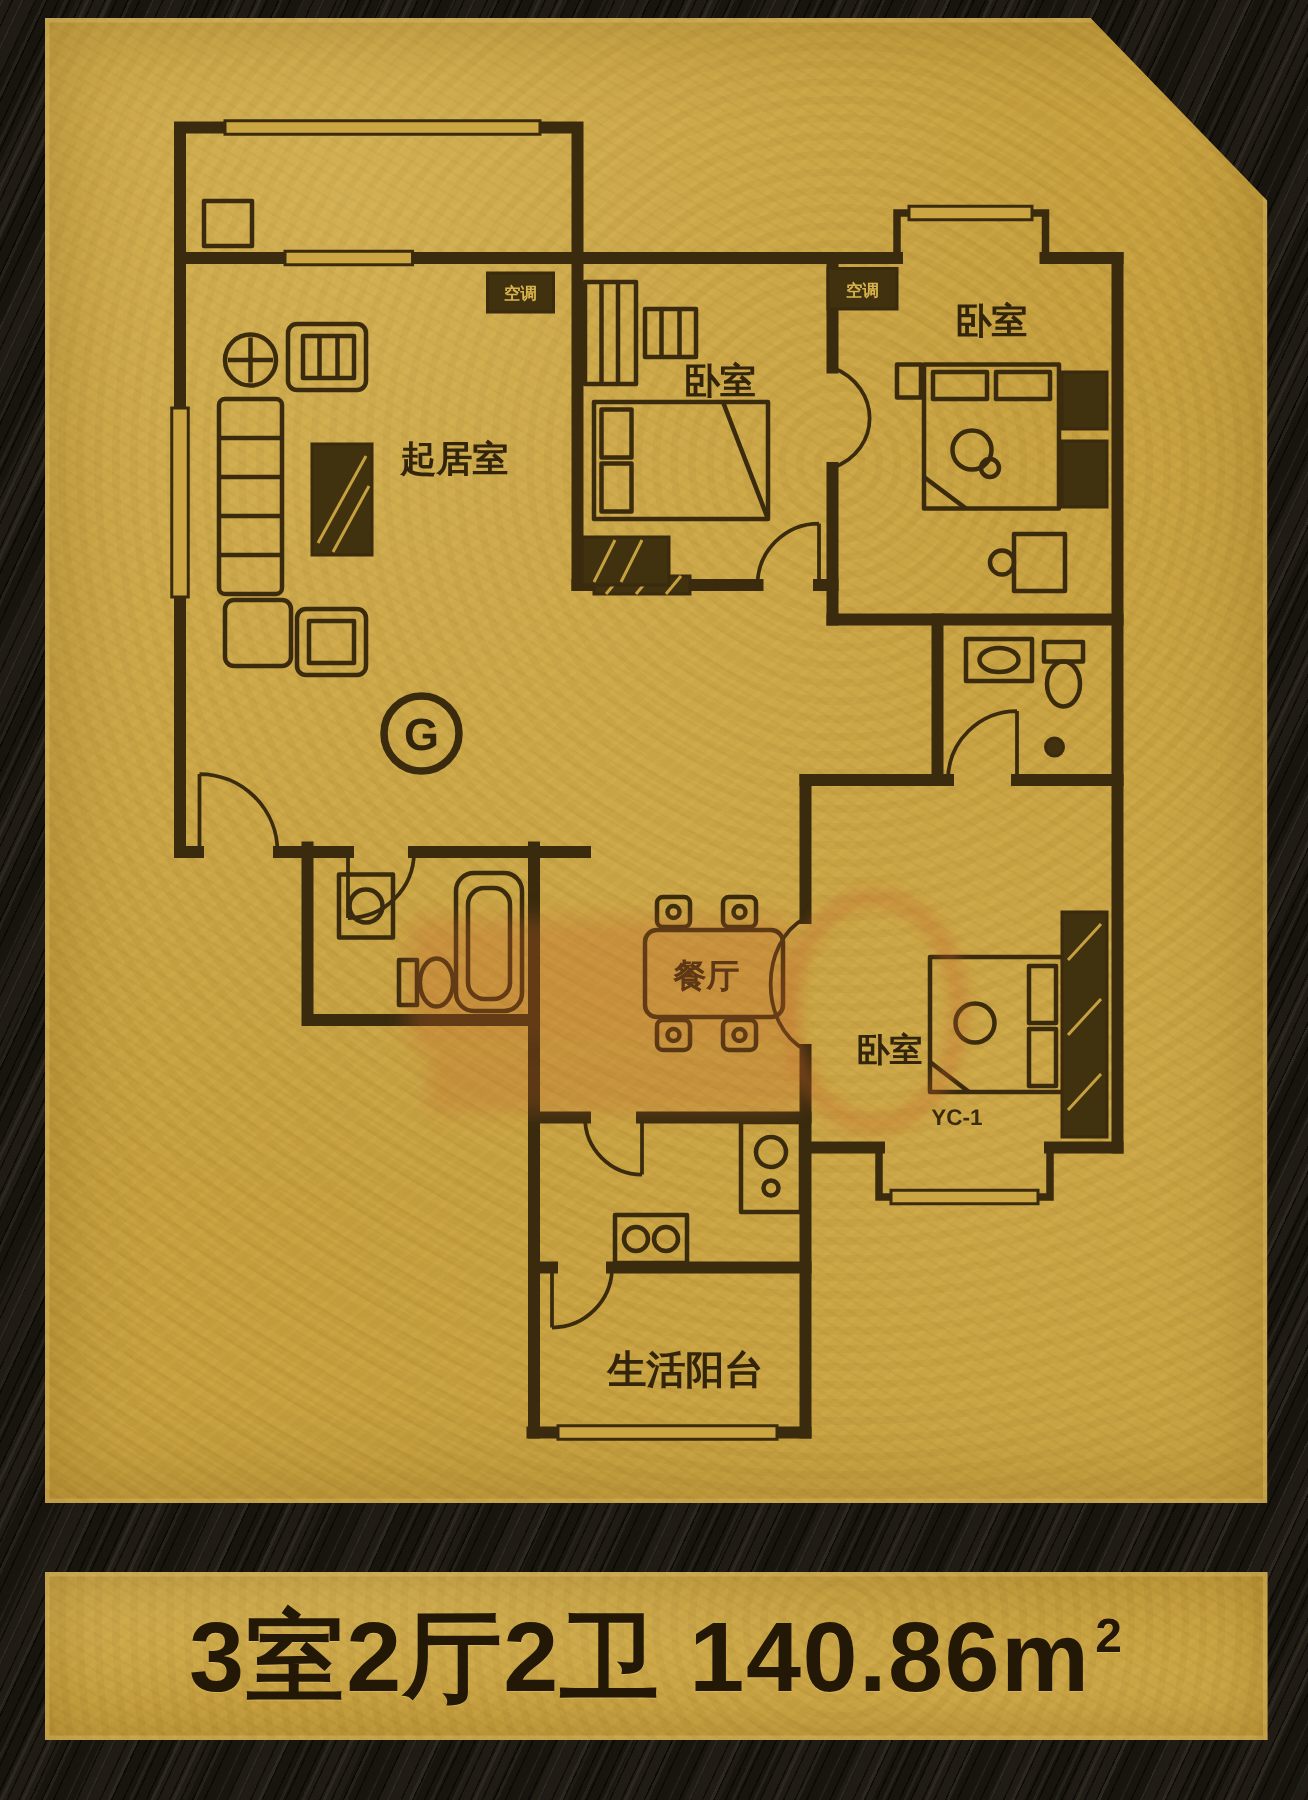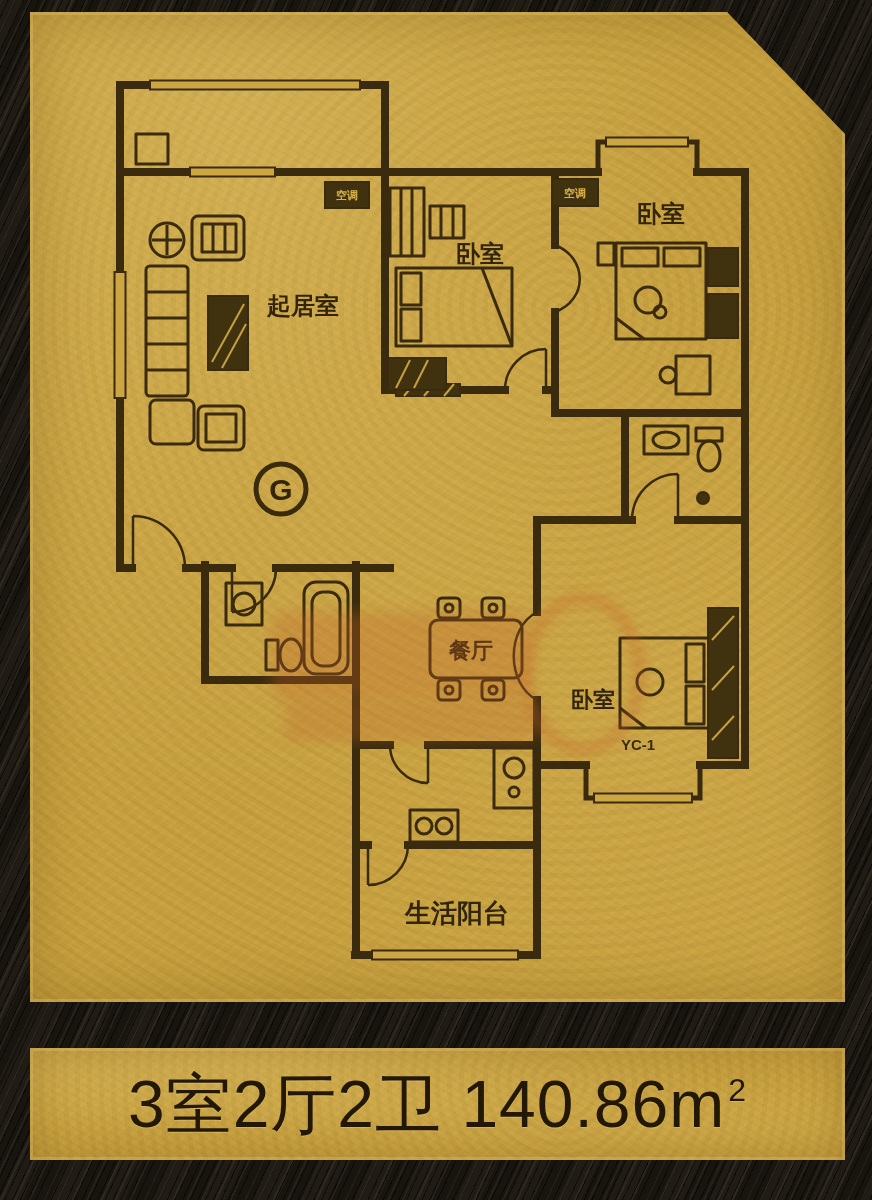--- a/index.html
+++ b/index.html
@@ -25,21 +25,21 @@
     position:absolute;left:30px;top:12px;width:815px;height:990px;
     clip-path:polygon(0 0, 697px 0, 815px 122px, 815px 990px, 0 990px);
     box-shadow: inset 0 0 0 3px rgba(255,228,150,0.22), inset 0 0 60px rgba(110,75,10,0.35);
   }
   .footer-bar{
     position:absolute;left:30px;top:1048px;width:815px;height:112px;
     display:flex;align-items:center;justify-content:center;
     box-shadow: inset 0 0 0 3px rgba(255,228,150,0.22), inset 0 0 40px rgba(110,75,10,0.35);
   }
   .footer-text{
-    font-weight:normal;font-size:66px;color:#221805;letter-spacing:1px;
+    font-weight:bold;font-size:66px;color:#221805;letter-spacing:1px;
     text-shadow:0 1px 0 rgba(255,235,170,0.25);
     white-space:nowrap;line-height:1;
   }
   .footer-text .sup{font-size:32px;position:relative;top:-26px;margin-left:3px;}
   svg.plan{position:absolute;left:0;top:0;}
   .wall{stroke:#3a2b0e;stroke-width:8;fill:none;stroke-linecap:square;}
   .wall-thin{stroke:#3a2b0e;stroke-width:5;fill:none;stroke-linecap:square;}
   .win{fill:#cda644;stroke:#3a2b0e;stroke-width:2;}
   .door{stroke:#3a2b0e;stroke-width:2.5;fill:none;}
   .furn{stroke:#3a2b0e;stroke-width:3;fill:none;stroke-linejoin:round;}

